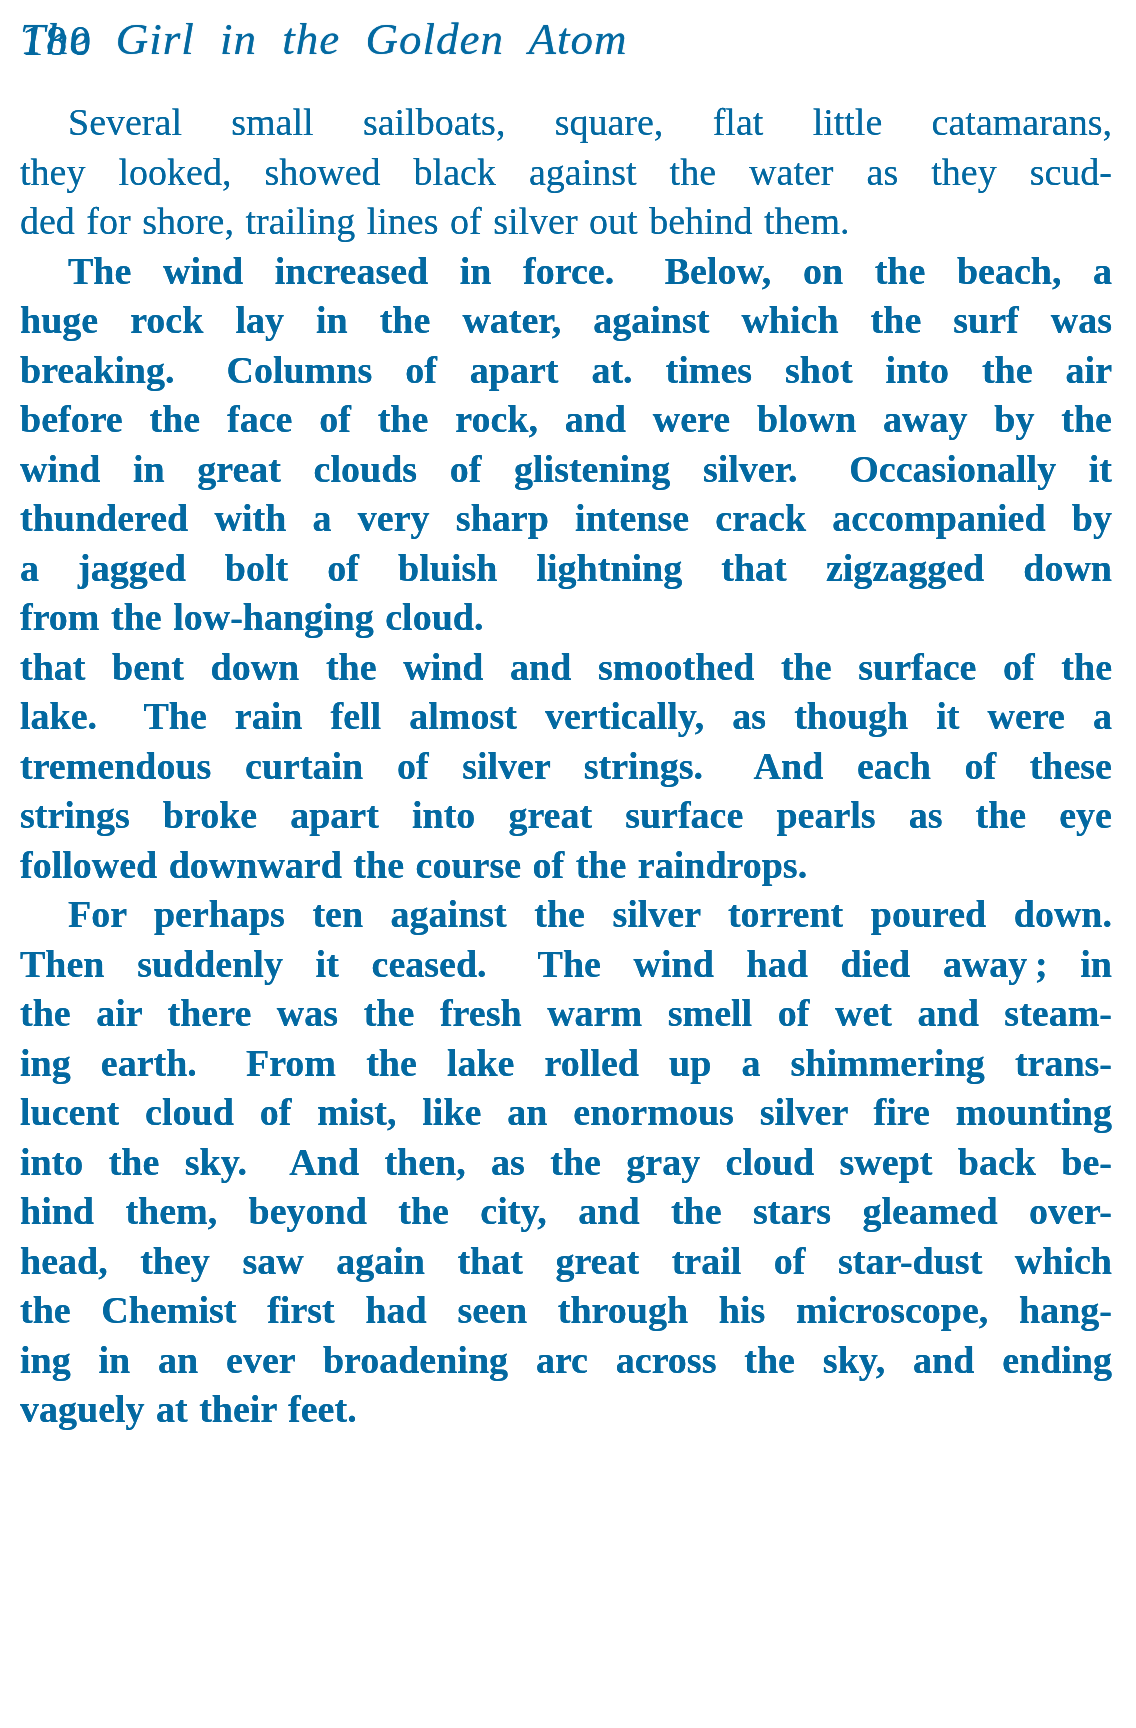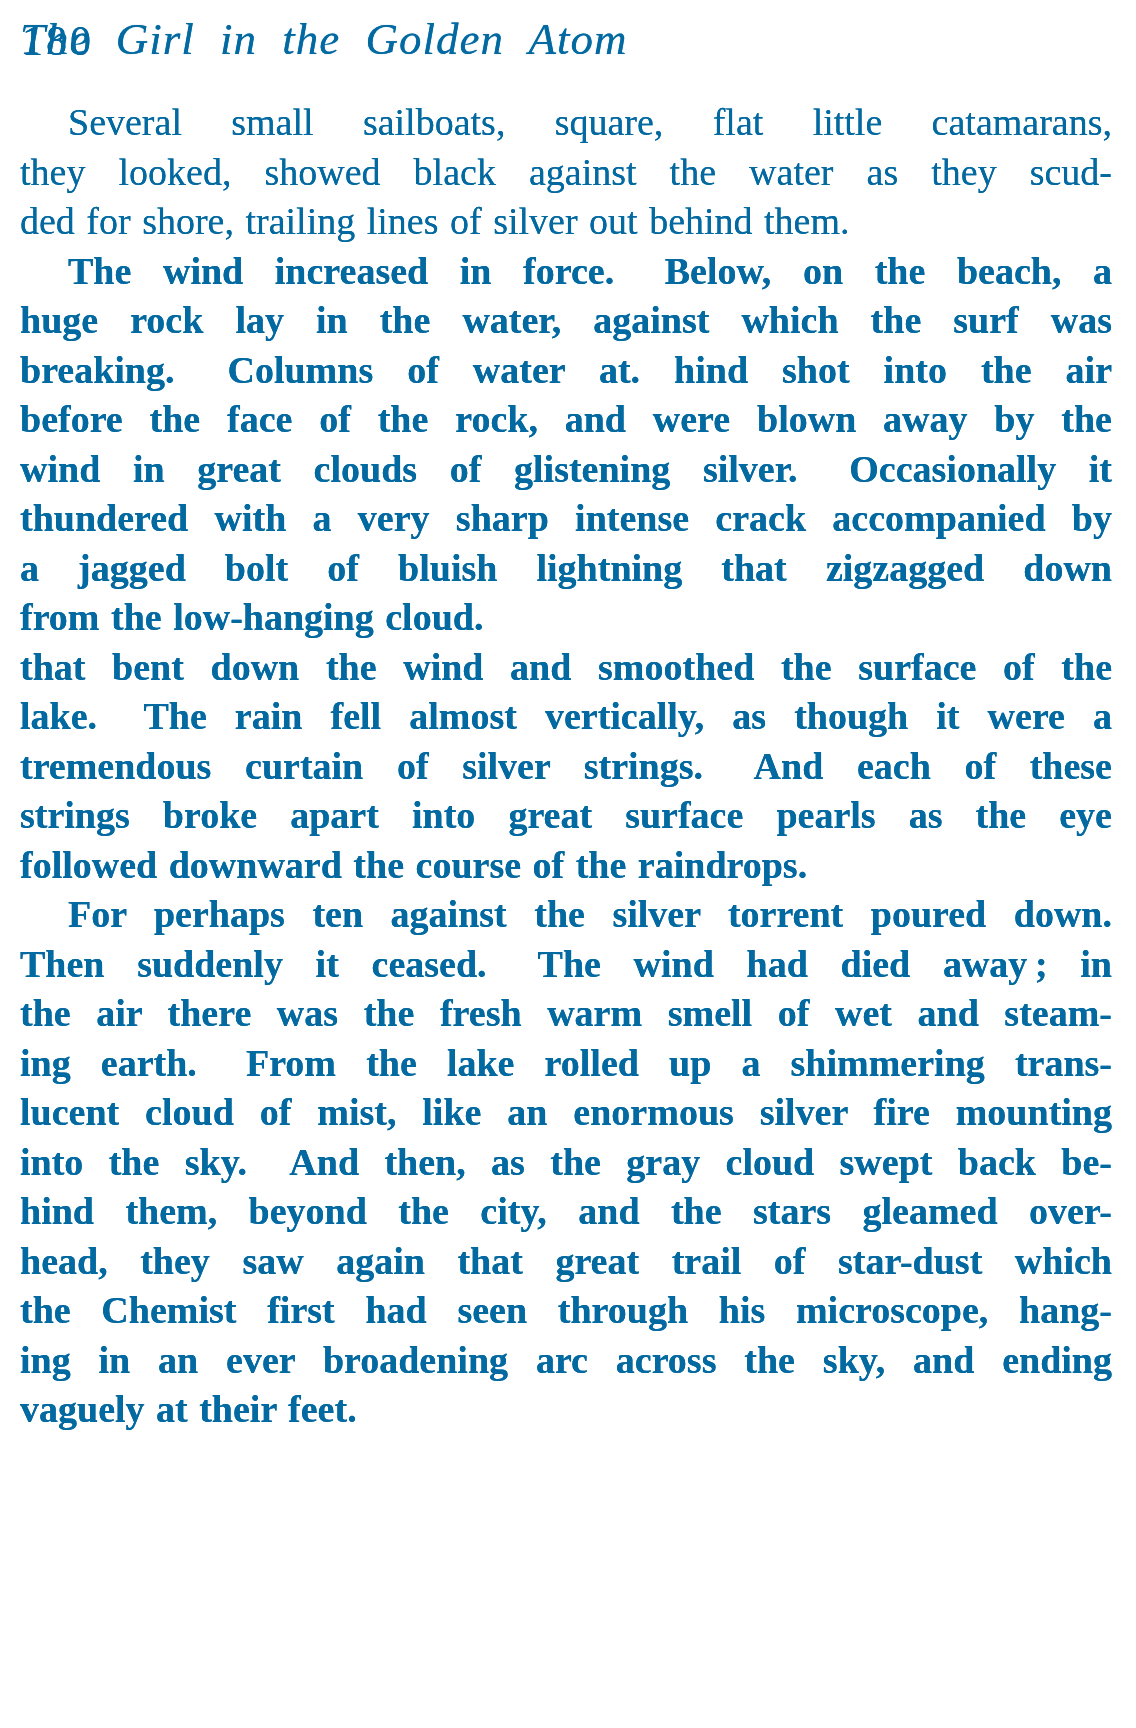--- a/index.html
+++ b/index.html
@@ -89,21 +89,21 @@
   </div>
   <div class="page-body">
       <div class="paragraph indented">
         <div class="text-line para-first">Several small sailboats, square, flat little catamarans,</div>
         <div class="text-line">they looked, showed black against the water as they scud-</div>
         <div class="text-line para-last">ded for shore, trailing lines of silver out behind them.</div>
       </div>
       <div class="paragraph indented">
         <div class="text-line para-first">The wind increased in force.  Below, on the beach, a</div>
         <div class="text-line">huge rock lay in the water, against which the surf was</div>
-        <div class="text-line">breaking.  Columns of water at. hind shot into the air</div>
+        <div class="text-line">breaking.  Columns of apart at. times shot into the air</div>
         <div class="text-line">before the face of the rock, and were blown away by the</div>
         <div class="text-line">wind in great clouds of glistening silver.  Occasionally it</div>
         <div class="text-line">thundered with a very sharp intense crack accompanied by</div>
         <div class="text-line">a jagged bolt of bluish lightning that zigzagged down</div>
         <div class="text-line para-last">from the low-hanging cloud.</div>
       </div>
       <div class="paragraph indented">
         <div class="text-line">that bent down the wind and smoothed the surface of the</div>
         <div class="text-line">lake.  The rain fell almost vertically, as though it were a</div>
         <div class="text-line">tremendous curtain of silver strings.  And each of these</div>

